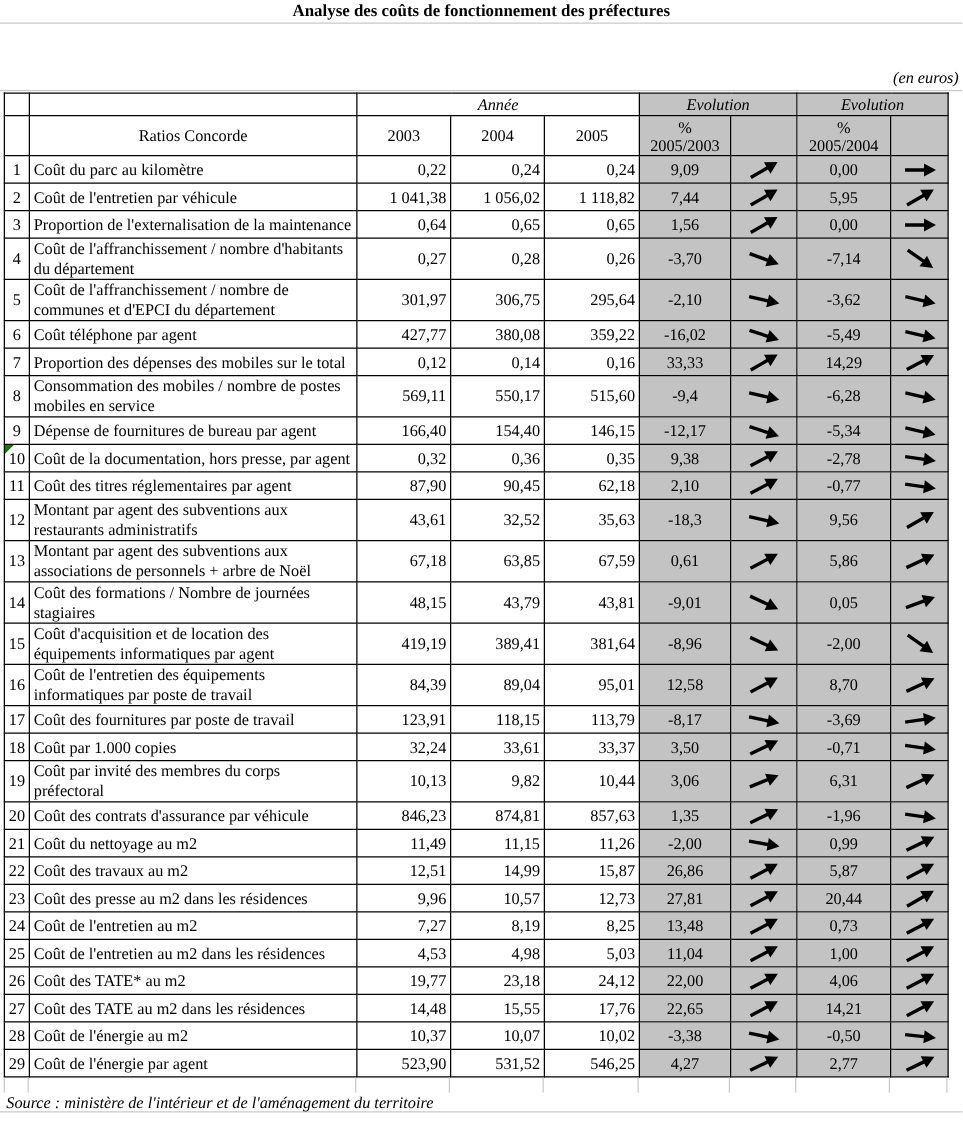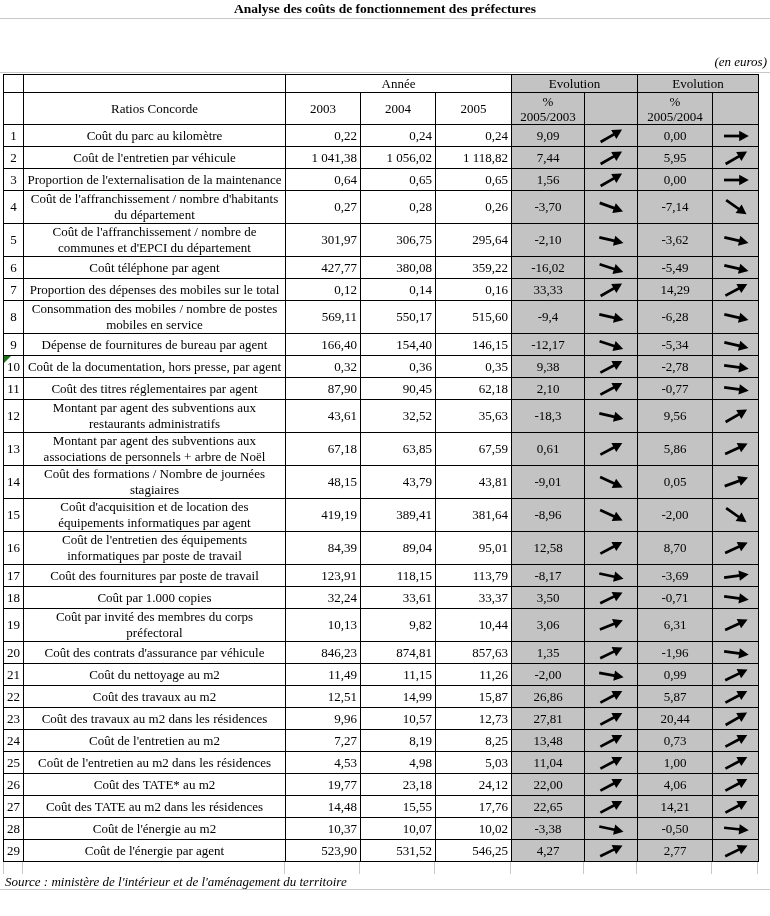--- a/index.html
+++ b/index.html
@@ -10,28 +10,28 @@
              border-bottom:1px solid #c9c9c9;}
   .unit-row{height:25px;box-sizing:border-box;border-bottom:1px solid #c9c9c9;font-style:italic;
             font-size:13px;text-align:right;padding:6px 3px 0 0;margin-top:29px;}
 
   table.main{border-collapse:collapse;table-layout:fixed;margin:1px 0 0 3px;}
   table.main td,table.main th{border:1px solid #000;font-size:13px;font-weight:normal;
             padding:0 3px;box-sizing:border-box;overflow:hidden;}
   td.ghost{border:none;background:#fff;}
   td.ghost1{border-right:1px solid #c9c9c9;}
   .gray{background:#c3c3c3;}
-  th.grp{font-weight:bold;font-size:13.5px;text-align:center;height:18px;}
+  th.grp{font-weight:bold;font-size:13.5px;text-align:center;height:18px;font-style:italic;}
   th.yr{font-weight:bold;font-size:13.5px;text-align:center;height:32px;}
   th.pct{font-weight:bold;font-size:13.5px;text-align:center;line-height:15px;padding-top:1px;}
   td.ratios{text-align:center;font-size:13px;}
   .num-cell{text-align:center;padding:0 1px;position:relative;height:22px;}
   .num-cell.marker::before{content:"";position:absolute;top:0;left:0;
       border-top:7px solid #157515;border-right:7px solid transparent;}
-  .label-cell{text-align:center;line-height:16px;padding:2px 4px;}
+  .label-cell{text-align:left;line-height:16px;padding:2px 4px;}
   .year-val{text-align:right;padding-right:8px;white-space:nowrap;}
   .evo-val{text-align:center;white-space:nowrap;}
   .arrow-cell{vertical-align:middle;padding:0;}
   .arrow-wrap{height:20px;overflow:hidden;display:flex;align-items:center;justify-content:center;}
   svg.arrow{display:block;flex:0 0 auto;}
 
   .gridstrip{display:flex;height:12px;margin-left:3px;}
   .gridstrip div{box-sizing:border-box;border-right:1px solid #c9c9c9;height:100%;}
   .gridstrip div:first-child{border-left:1px solid #c9c9c9;}
   .footnote{font-style:italic;font-size:13px;line-height:15px;height:15px;
@@ -651,21 +651,21 @@
         <svg class="arrow" width="28" height="16" viewBox="0 0 34 20" style="transform: rotate(-28deg);">
           <line x1="2" y1="10" x2="23" y2="10" stroke="#000" stroke-width="3.4"></line>
           <polygon points="21,3.5 33,10 21,16.5" fill="#000"></polygon>
         </svg>
       </div>
     </td>
   </tr>
 
   <tr>
     <td class="num-cell">23</td>
-    <td class="label-cell">Coût des travaux au m2 dans les résidences</td>
+    <td class="label-cell">Coût des presse au m2 dans les résidences</td>
     <td class="year-val">9,96</td>
     <td class="year-val">10,57</td>
     <td class="year-val">12,73</td>
     <td class="evo-val gray">27,81</td>
     <td class="arrow-cell gray">
       <div class="arrow-wrap">
         <svg class="arrow" width="28" height="16" viewBox="0 0 34 20" style="transform: rotate(-28deg);">
           <line x1="2" y1="10" x2="23" y2="10" stroke="#000" stroke-width="3.4"></line>
           <polygon points="21,3.5 33,10 21,16.5" fill="#000"></polygon>
         </svg>

